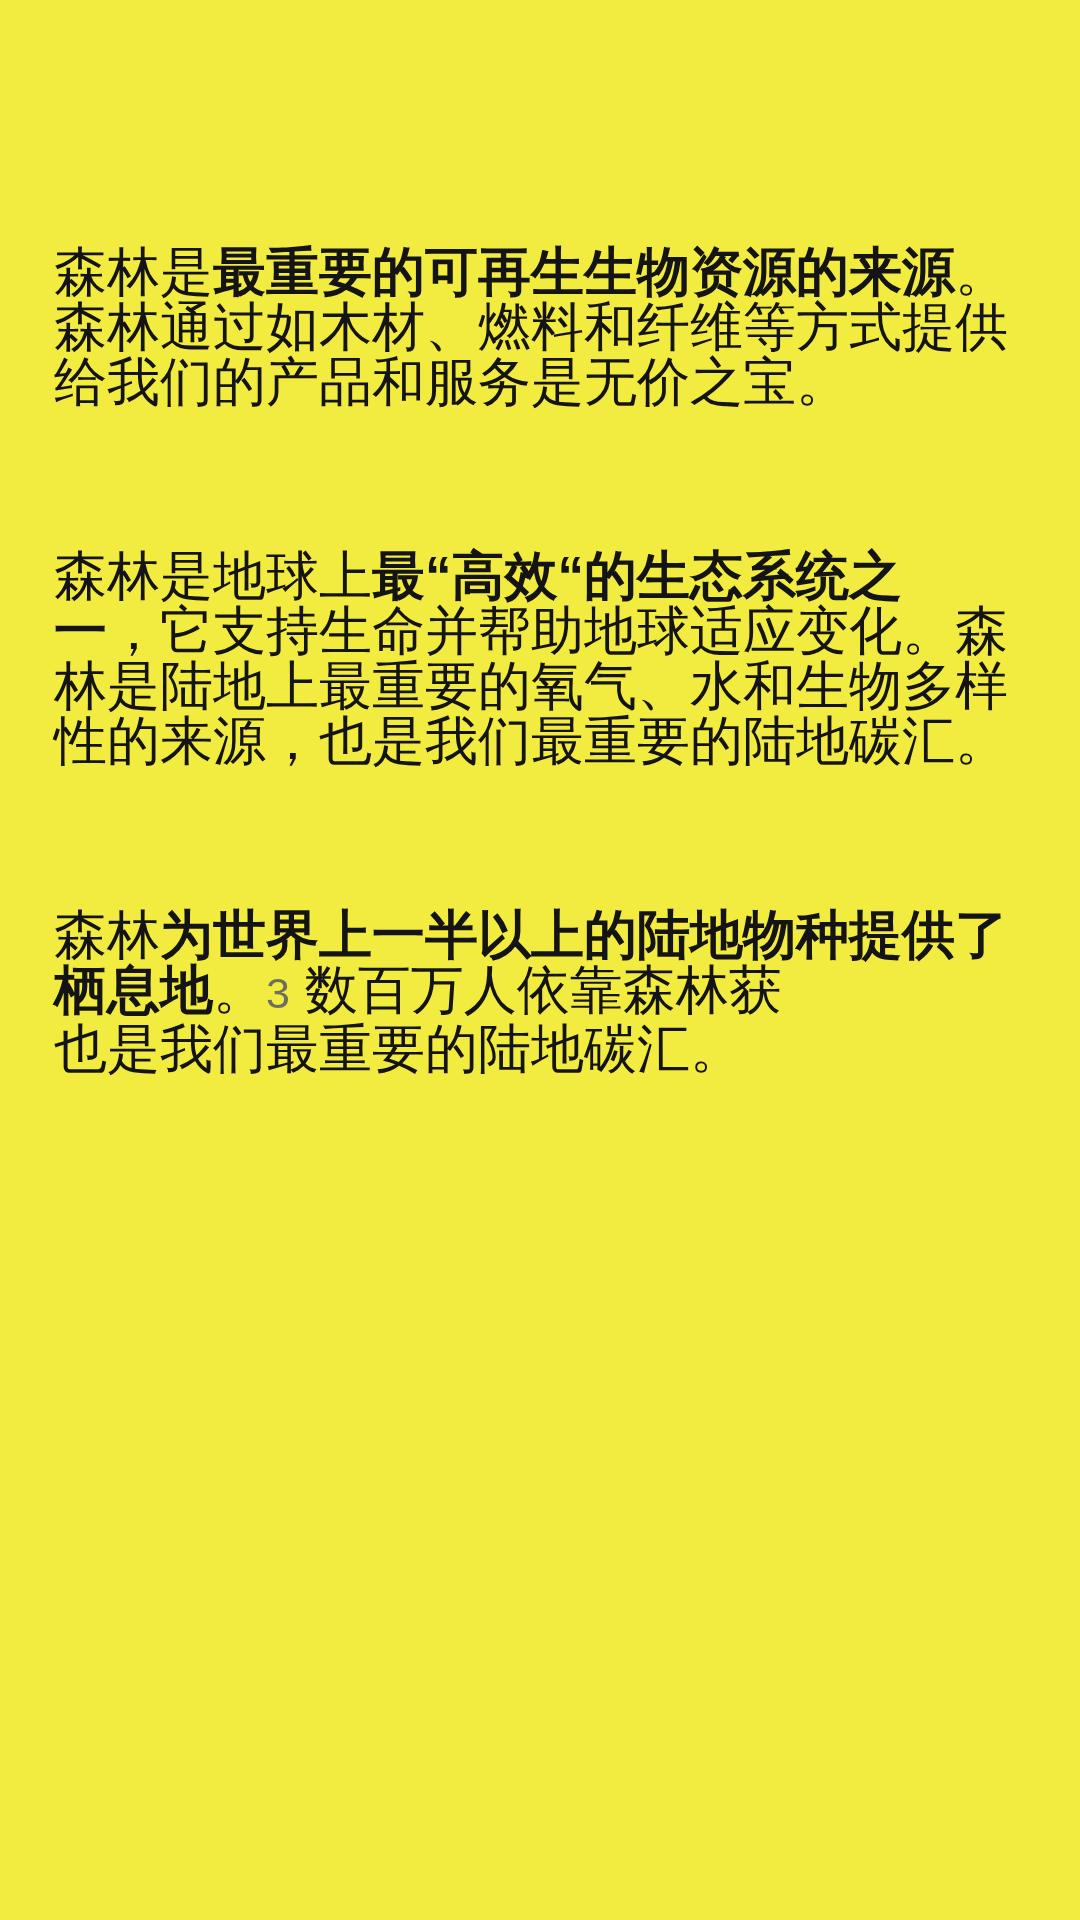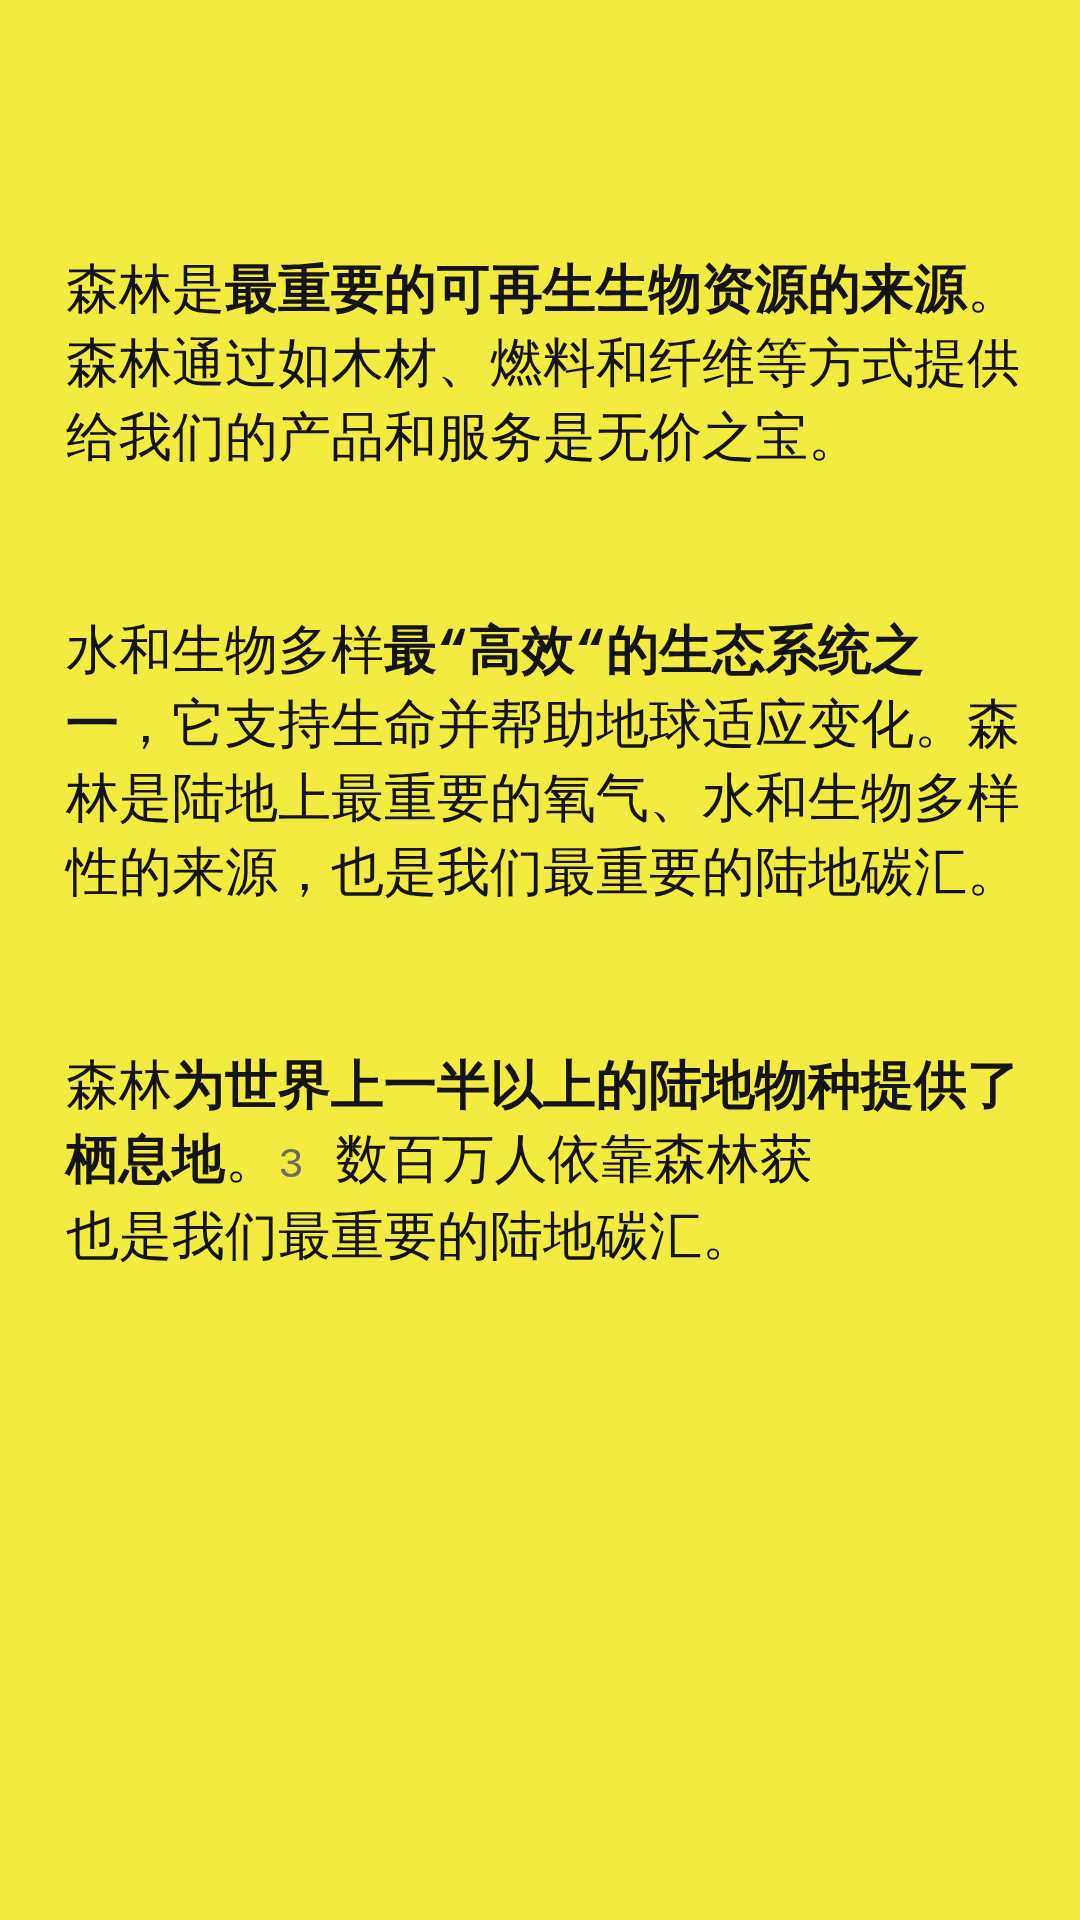--- a/index.html
+++ b/index.html
@@ -14,24 +14,24 @@
     overflow: hidden;
     font-family: "Liberation Sans", sans-serif;
   }
   .content {
     position: absolute;
     left: 50px;
     top: 240px;
     width: 1014px;
   }
   .para {
-    margin: 16px;
-    font-family: Liberation Mono, monospace;
+    margin: 4px;
+    font-family: Liberation Sans, sans-serif;
     font-size: 53px;
-    line-height: 74px;
+    line-height: 55px;
     font-weight: 400;
     color: var(--fg, #141414);
     white-space: pre-wrap;
     letter-spacing: 0;
   }
   .para + .para {
     margin-top: 139px;
   }
   .run {
     font-weight: 400;
@@ -45,21 +45,21 @@
   }
 </style>
 </head>
 <body style="--bg: #F2EB40; --fg: #141414; --fn: #6E6E60;">
 
 <div class="page">
   <main class="content" id="article">
       <p class="para"><span class="run ">森林是</span><span class="run bold">最重要的可再生生物资源的来源</span><span class="run ">。
 森林通过如木材、燃料和纤维等方式提供
 给我们的产品和服务是无价之宝。</span></p>
-      <p class="para"><span class="run ">水和生物多样</span><span class="run bold">最“高效“的生态系统之
+      <p class="para"><span class="run ">森林是地球上</span><span class="run bold">最“高效“的生态系统之
 一</span><span class="run ">，它支持生命并帮助地球适应变化。森
 林是陆地上最重要的氧气、水和生物多样
 性的来源，也是我们最重要的陆地碳汇。</span></p>
       <p class="para"><span class="run ">森林</span><span class="run bold">为世界上一半以上的陆地物种提供了
 栖息地</span><span class="run ">。</span><span class="run footnote">3</span><span class="run "> 数百万人依靠森林获
 也是我们最重要的陆地碳汇。</span></p>
     </main>
 </div>
 
 </body></html>

